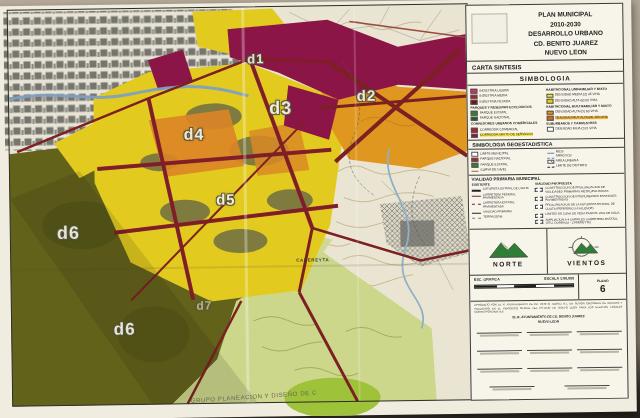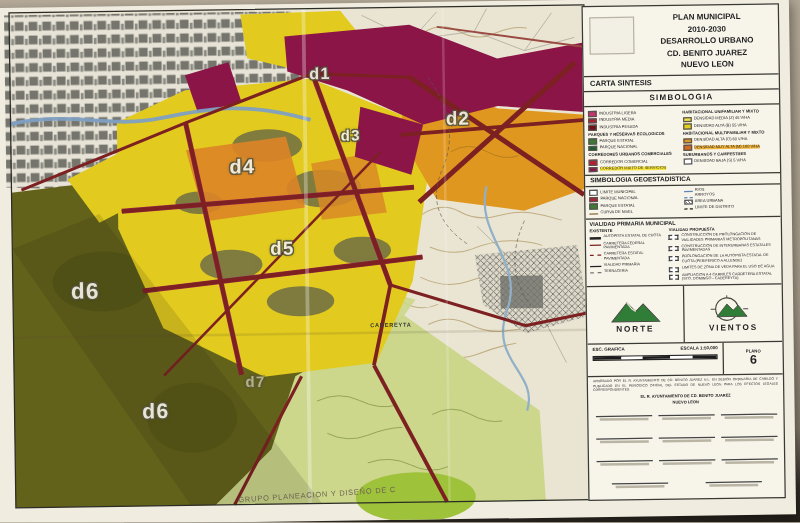--- a/index.html
+++ b/index.html
@@ -201,21 +201,21 @@
       <rect x="252" y="4" width="3" height="396" fill="#ffffff" opacity="0.3"></rect>
       <rect x="364" y="4" width="2" height="396" fill="#ffffff" opacity="0.18"></rect>
       <rect x="18" y="263" width="460" height="2" fill="#5a4a35" opacity="0.15"></rect>
       <polygon points="18,193 88,166 263,400 158,400" fill="#1e1a10" opacity="0.13"></polygon>
 
       <rect x="18" y="4" width="460" height="396" fill="none" stroke="#2c2c26" stroke-width="1"></rect>
     </svg>
 
     <div class="dlab" style="left:266px;top:56px;font-size:13px;">d1</div>
     <div class="dlab" style="left:376px;top:94px;font-size:15px;">d2</div>
-    <div class="dlab" style="left:290px;top:106px;font-size:12px;">d3</div>
+    <div class="dlab" style="left:290px;top:106px;font-size:18px;">d3</div>
     <div class="dlab" style="left:203px;top:131px;font-size:16px;">d4</div>
     <div class="dlab" style="left:234px;top:196px;font-size:15px;">d5</div>
     <div class="dlab" style="left:76px;top:228px;font-size:18px;">d6</div>
     <div class="dlab" style="left:131px;top:325px;font-size:17px;">d6</div>
     <div class="dlab" style="left:211px;top:302px;font-size:12px;opacity:.55;">d7</div>
     <div class="plab" style="left:320px;top:258px;">CADEREYTA</div>
     <div class="credit">GRUPO PLANEACION Y DISEÑO DE C</div>
 
     <div class="panel">
 

